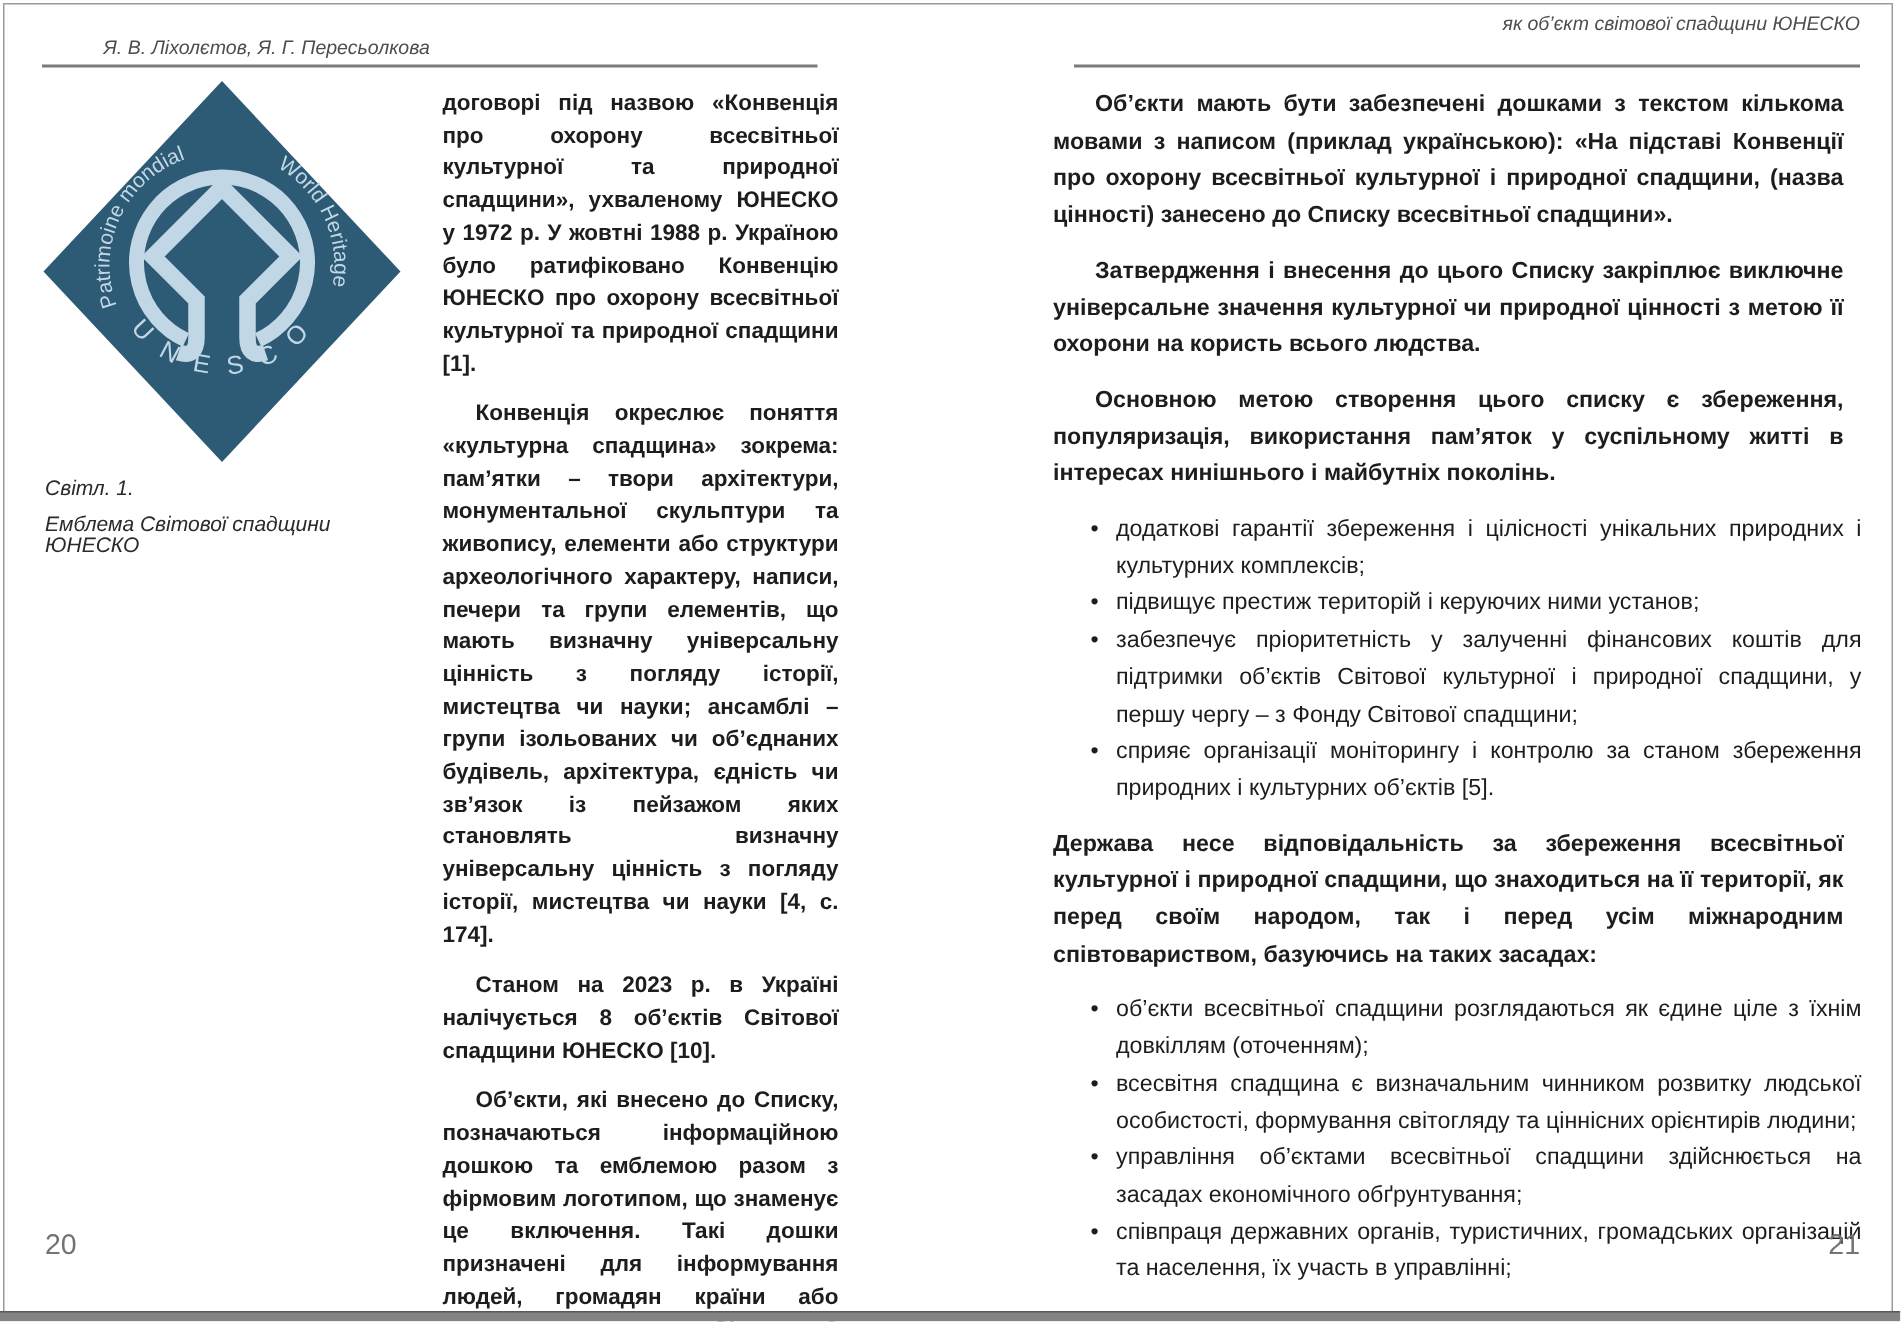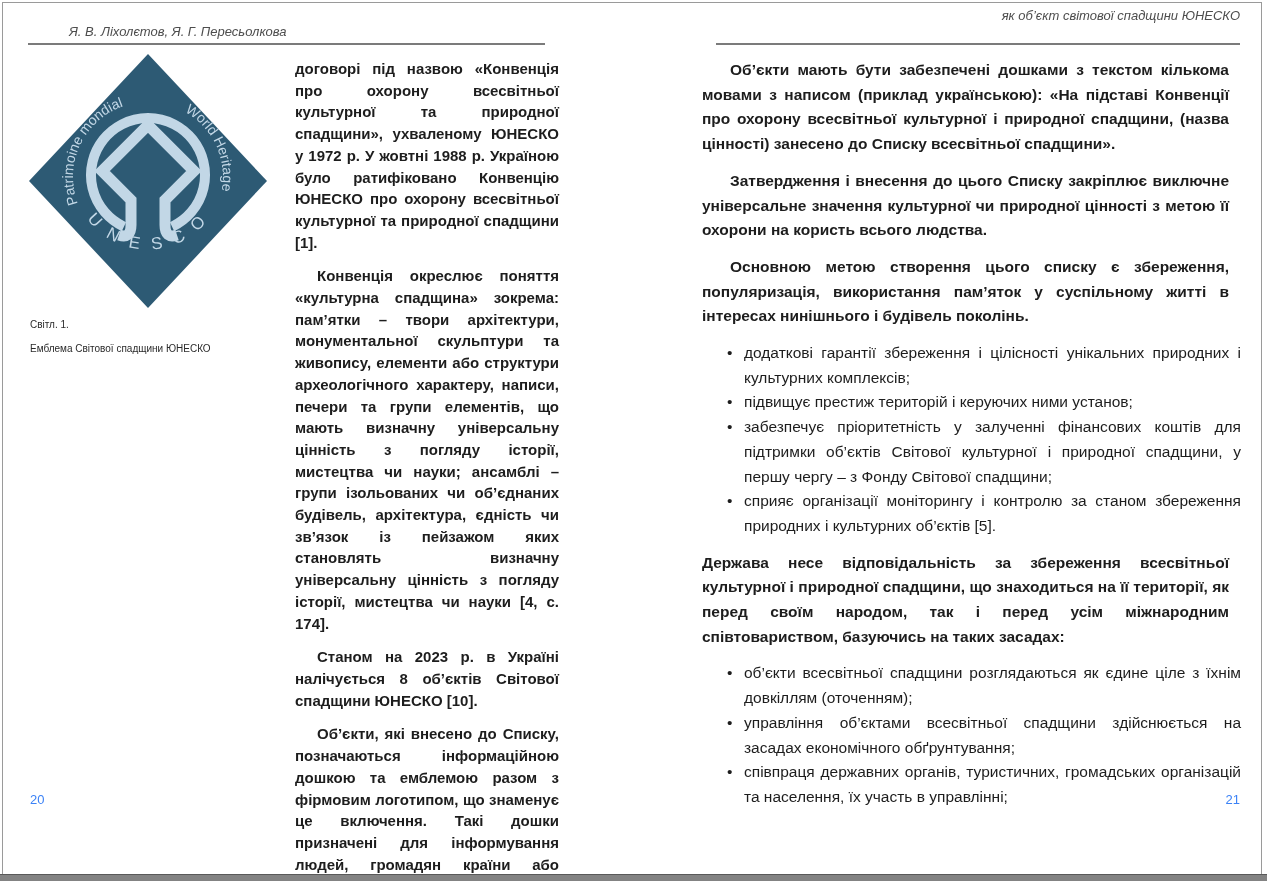--- a/index.html
+++ b/index.html
@@ -20,35 +20,35 @@
   }
   .running-head.left{left:30px;top:24px;margin-left:39px;}
   .running-head.right{right:27px;top:8px;text-align:right;}
   .head-rule{position:absolute;height:2px;background:#7b7b7b;top:43px;}
   .head-rule.left{left:28px;width:517px;}
   .head-rule.right{left:716px;width:524px;}
 
   .emblem-wrap{position:absolute;left:28px;top:53px;width:240px;height:256px;}
   .fig-caption{
     position:absolute;left:30px;top:318px;width:240px;
-    font-size:10px;color:#2a2a2a;line-height:14px;
+    font-style:italic;font-size:14px;color:#2a2a2a;line-height:14px;
   }
   .fig-caption .cap2{margin-top:10px;}
 
   .textcol{position:absolute;text-align:justify;}
   .textcol.left{left:283px;top:46px;width:288px;font-size:15px;line-height:21.7px;}
   .textcol.right{left:690px;top:46px;width:551px;font-size:15.5px;line-height:24.7px;}
   .textcol p.para{margin:12px;font-weight:bold;}
   .textcol.left p.indent{text-indent:22px;}
   .textcol.right p.indent{text-indent:28px;}
   .textcol ul.bullets{margin:0;padding:0 0 0 54px;list-style:none;}
   .textcol ul.bullets li{position:relative;text-align:justify;}
   .textcol ul.bullets li::before{content:"\2022";position:absolute;left:-17px;}
 
-  .page-num{position:absolute;top:792px;font-size:13px;color:#3b82f6;}
+  .page-num{position:absolute;top:820px;font-size:19px;color:#737373;}
   .page-num.left{left:30px;}
   .page-num.right{right:27px;}
 
   .emblem-diamond{fill:var(--emblem-bg,#2d5a74);}
   .emblem-stroke{fill:none;stroke:var(--emblem-fg,#c2d7e6);}
   .emblem-text{fill:var(--emblem-fg,#c2d7e6);font-family:"Liberation Sans","DejaVu Sans",sans-serif;}
 </style>
 </head>
 <body>
 
@@ -92,30 +92,31 @@
   <div class="textcol left">
       <p class="para">договорі під назвою «Конвенція про охорону всесвітньої культурної та природної спадщини», ухваленому ЮНЕСКО у 1972 р. У жовтні 1988 р. Україною було ратифіковано Конвенцію ЮНЕСКО про охорону всесвітньої культурної та природної спадщини [1].</p>
       <p class="para indent">Конвенція окреслює поняття «культурна спадщина» зокрема: пам’ятки – твори архітектури, монументальної скульптури та живопису, елементи або структури археологічного характеру, написи, печери та групи елементів, що мають визначну універсальну цінність з погляду історії, мистецтва чи науки; ансамблі – групи ізольованих чи об’єднаних будівель, архітектура, єдність чи зв’язок із пейзажом яких становлять визначну універсальну цінність з погляду історії, мистецтва чи науки [4, с. 174].</p>
       <p class="para indent">Станом на 2023 р. в Україні налічується 8 об’єктів Світової спадщини ЮНЕСКО [10].</p>
       <p class="para indent">Об’єкти, які внесено до Списку, позначаються інформаційною дошкою та емблемою разом з фірмовим логотипом, що знаменує це включення. Такі дошки призначені для інформування людей, громадян країни або іноземців про те, що об’єкт, який вони відвідують, має особливе, визнане усією міжнародною спільнотою значення. Дошка має бути розміщена на добре видному для спостерігачів (туристів) місці, не порушуючи при цьому загальну окрасу об’єкту, не перекриваючи мистецькі особливості тощо. На ній має бути зображено емблему всесвітньої спадщини [11].</p>
     </div>
 
   <div class="textcol right">
       <p class="para indent">Об’єкти мають бути забезпечені дошками з текстом кількома мовами з написом (приклад українською): «На підставі Конвенції про охорону всесвітньої культурної і природної спадщини, (назва цінності) занесено до Списку всесвітньої спадщини».</p>
       <p class="para indent">Затвердження і внесення до цього Списку закріплює виключне універсальне значення культурної чи природної цінності з метою її охорони на користь всього людства.</p>
-      <p class="para indent">Основною метою створення цього списку є збереження, популяризація, використання пам’яток у суспільному житті в інтересах нинішнього і будівель поколінь.</p>
+      <p class="para indent">Основною метою створення цього списку є збереження, популяризація, використання пам’яток у суспільному житті в інтересах нинішнього і майбутніх поколінь.</p>
       <ul class="bullets">
         <li>додаткові гарантії збереження і цілісності унікальних природних і культурних комплексів;</li>
         <li>підвищує престиж територій і керуючих ними установ;</li>
         <li>забезпечує пріоритетність у залученні фінансових коштів для підтримки об’єктів Світової культурної і природної спадщини, у першу чергу – з Фонду Світової спадщини;</li>
         <li>сприяє організації моніторингу і контролю за станом збереження природних і культурних об’єктів [5].</li>
       </ul>
       <p class="para">Держава несе відповідальність за збереження всесвітньої культурної і природної спадщини, що знаходиться на її території, як перед своїм народом, так і перед усім міжнародним співтовариством, базуючись на таких засадах:</p>
       <ul class="bullets">
         <li>об’єкти всесвітньої спадщини розглядаються як єдине ціле з їхнім довкіллям (оточенням);</li>
+        <li>всесвітня спадщина є визначальним чинником розвитку людської особистості, формування світогляду та ціннісних орієнтирів людини;</li>
         <li>управління об’єктами всесвітньої спадщини здійснюється на засадах економічного обґрунтування;</li>
         <li>співпраця державних органів, туристичних, громадських організацій та населення, їх участь в управлінні;</li>
       </ul>
     </div>
 
   <div class="page-num left">20</div>
   <div class="page-num right">21</div>
 
   <div class="page-border"></div>
   <div class="bottom-strip"></div>

